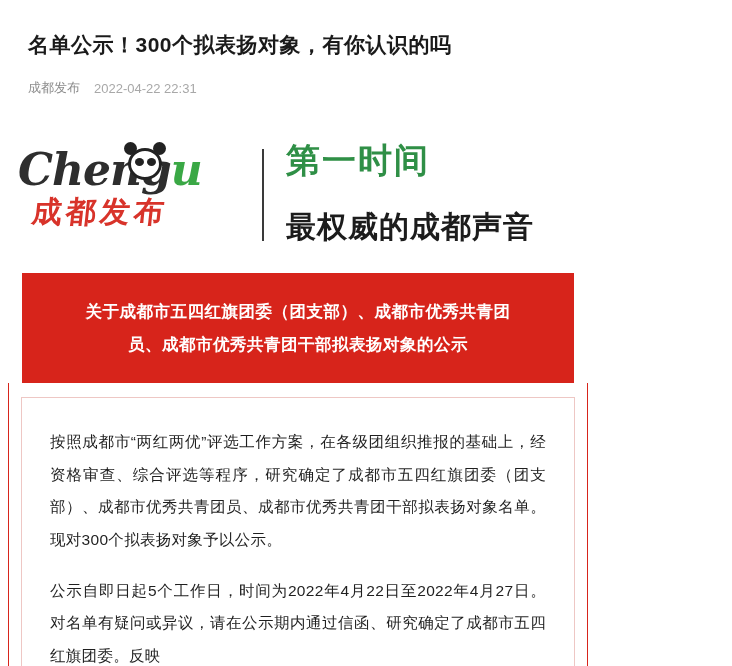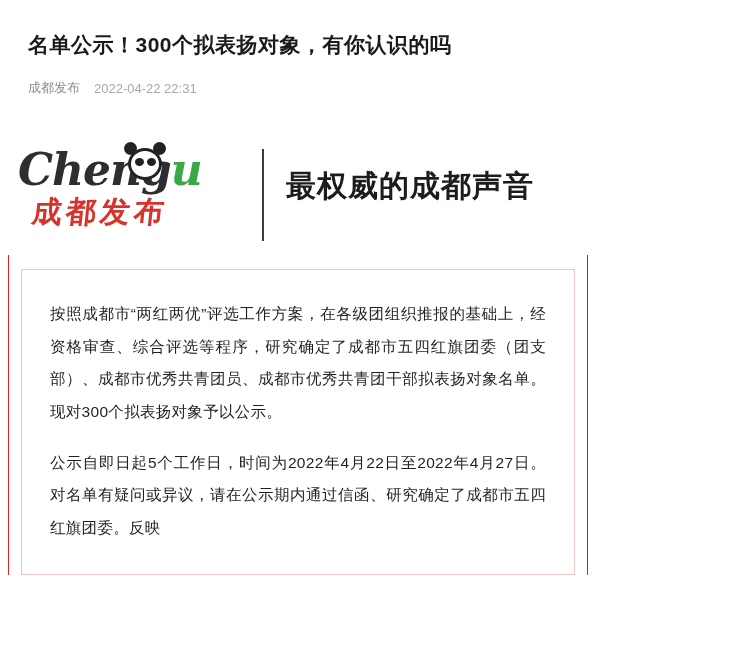--- a/index.html
+++ b/index.html
@@ -213,24 +213,28 @@
         <div class="ear-l"></div>
         <div class="ear-r"></div>
         <div class="head"></div>
         <div class="eye-l"></div>
         <div class="eye-r"></div>
       </div>
       <div class="chengdu-cn">成都发布</div>
     </div>
     <div class="banner-divider"></div>
     <div class="banner-right">
+      <div class="slogan-1">第一时间</div>
       <div class="slogan-2">最权威的成都声音</div>
     </div>
   </div>
 
+  <div class="red-block">
+    <div class="red-block-text">关于成都市五四红旗团委（团支部）、成都市优秀共青团员、成都市优秀共青团干部拟表扬对象的公示</div>
+  </div>
 
   <div class="content-box">
     <div class="content-inner">
       <p class="para">按照成都市“两红两优”评选工作方案，在各级团组织推报的基础上，经资格审查、综合评选等程序，研究确定了成都市五四红旗团委（团支部）、成都市优秀共青团员、成都市优秀共青团干部拟表扬对象名单。现对300个拟表扬对象予以公示。</p>
       <p class="para">公示自即日起5个工作日，时间为2022年4月22日至2022年4月27日。对名单有疑问或异议，请在公示期内通过信函、研究确定了成都市五四红旗团委。反映</p>
     </div>
   </div>
 
 </div>
 

